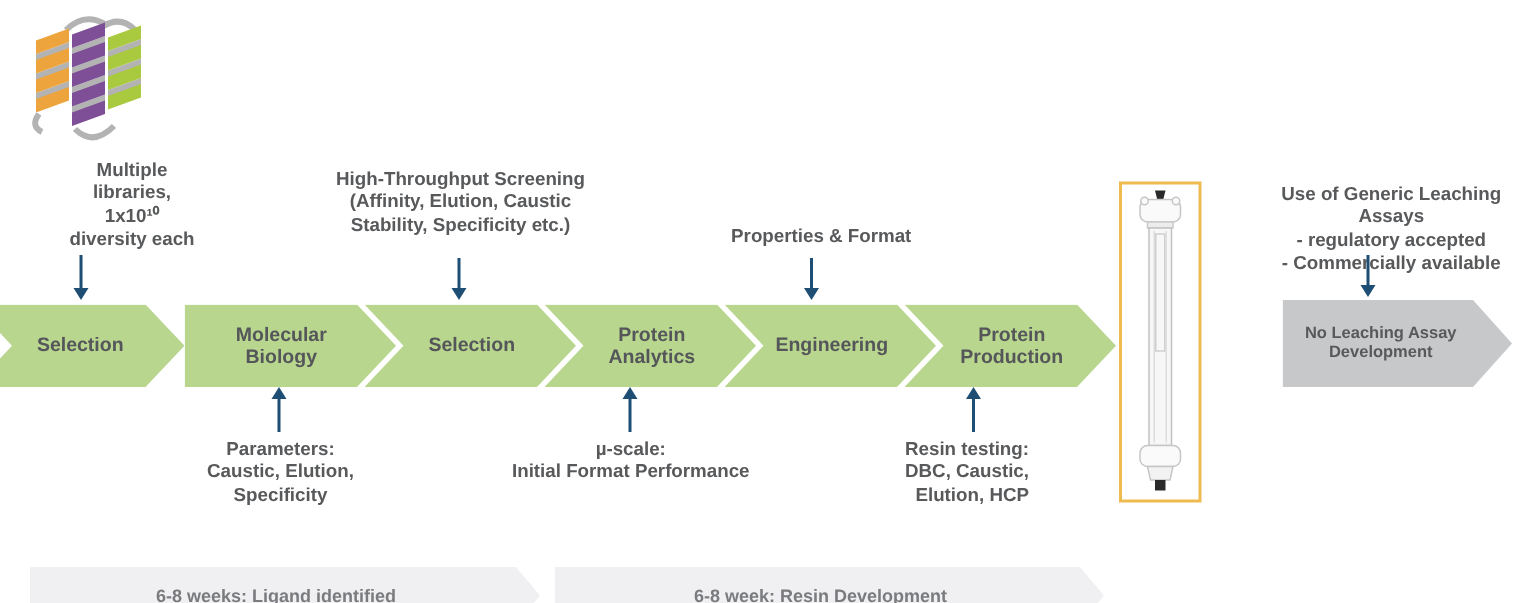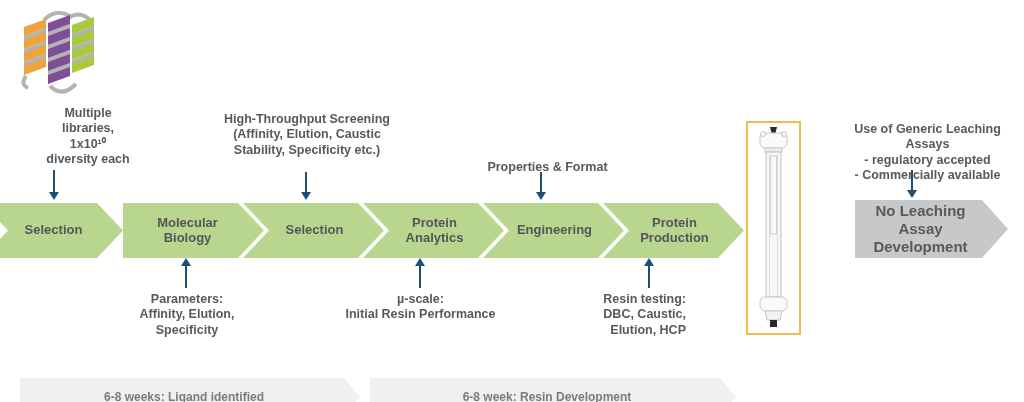--- a/index.html
+++ b/index.html
@@ -51,21 +51,21 @@
     border:5px solid transparent;border-top:none;border-bottom:8px solid var(--arrow-navy);
   }
   
   .gray-arrow{
     position:absolute;left:855px;top:200px;width:153px;height:58px;
     background:var(--gray-arrow-fill);
     clip-path:polygon(0 0, calc(100% - 26px) 0, 100% 50%, calc(100% - 26px) 100%, 0 100%);
     display:flex;align-items:center;justify-content:center;
   }
   .gray-arrow span{
-    color:var(--annotation-text);font-weight:bold;font-size:15px;line-height:1.2;
+    color:var(--annotation-text);font-weight:bold;font-size:11px;line-height:1.2;
     text-align:center;padding-right:22px;
   }
   
   .column-box{
     position:absolute;left:746px;top:121px;width:55px;height:214px;
     border:2px solid var(--column-box-border);
     background:#fff;box-sizing:border-box;
   }
   
   .tbar{
@@ -127,21 +127,21 @@
 libraries,
 1x10¹⁰
 diversity each</div>
 <div class="arrow-down" style="left:53px;top:170px;height:22px;"></div>
 
 <div class="abs note pre center" style="left:203px;top:112px;width:208px;">High-Throughput Screening
 (Affinity, Elution, Caustic
 Stability, Specificity etc.)</div>
 <div class="arrow-down" style="left:305px;top:172px;height:20px;"></div>
 
-<div class="abs note pre center" style="left:455px;top:150px;width:185px;margin-top:10px;">Properties &amp; Format</div>
+<div class="abs note pre center" style="left:455px;top:150px;width:185px;">Properties &amp; Format</div>
 <div class="arrow-down" style="left:540px;top:172px;height:20px;"></div>
 
 <div class="flow">
   <div class="chev">
       <span class="pre">Selection</span>
     </div>
   <div class="chev first">
       <span class="pre">Molecular Biology</span>
     </div>
   <div class="chev">
@@ -155,26 +155,26 @@
       <span class="pre">Engineering</span>
     </div>
   <div class="chev">
       <span class="pre">Protein
 Production</span>
     </div>
 </div>
 
 <div class="arrow-up" style="left:185px;top:266px;height:22px;"></div>
 <div class="abs note pre center" style="left:118px;top:292px;width:138px;">Parameters:
-Affinity, Elution,
+Caustic, Elution,
 Specificity</div>
 
 <div class="arrow-up" style="left:419px;top:266px;height:22px;"></div>
 <div class="abs note pre center" style="left:328px;top:292px;width:185px;">µ-scale:
-Initial Resin Performance</div>
+Initial Format Performance</div>
 
 <div class="arrow-up" style="left:648px;top:266px;height:22px;"></div>
 <div class="abs note pre center" style="left:553px;top:292px;width:133px;text-align:right;">Resin testing:
 DBC, Caustic,
 Elution, HCP</div>
 
 <div class="column-box">
   <svg width="51" height="210" viewBox="0 0 51 210">
     <path d="M22 4 h7 l-1.5 6 h-4 Z" fill="#2a2a2a"></path>
     <rect x="12" y="10" width="27" height="15" rx="5" fill="#fafafa" stroke="#c6c6c6"></rect>

